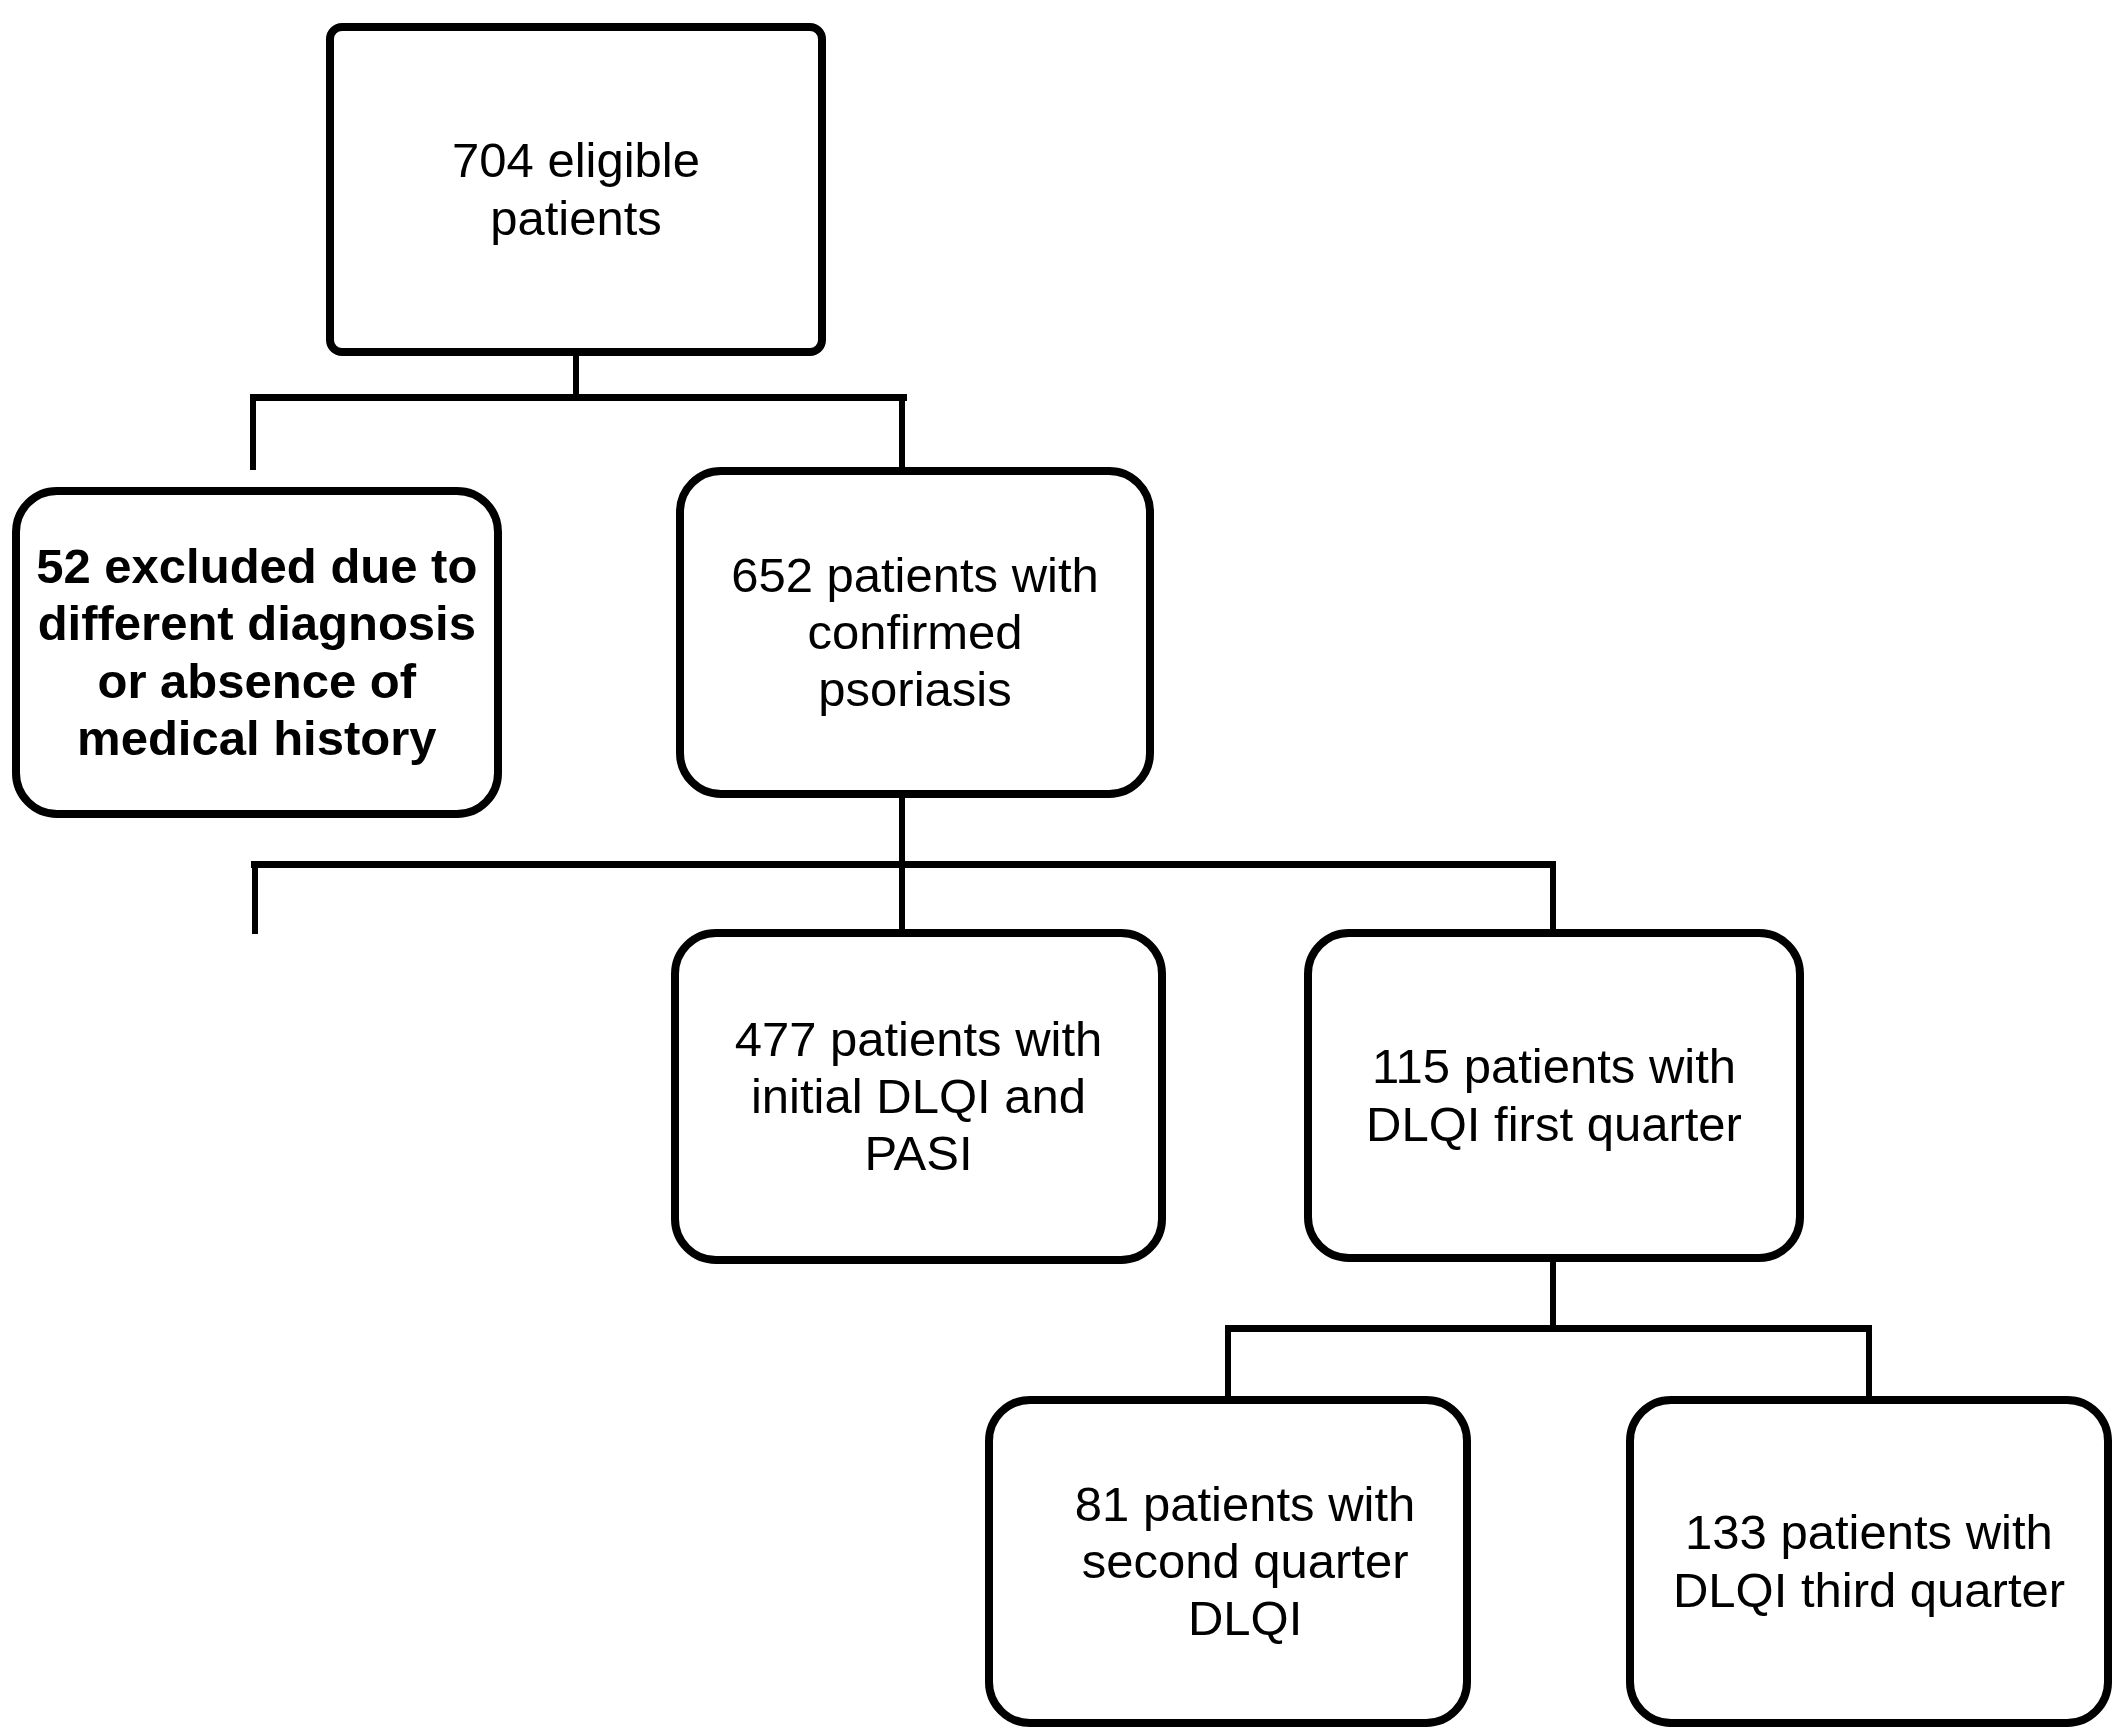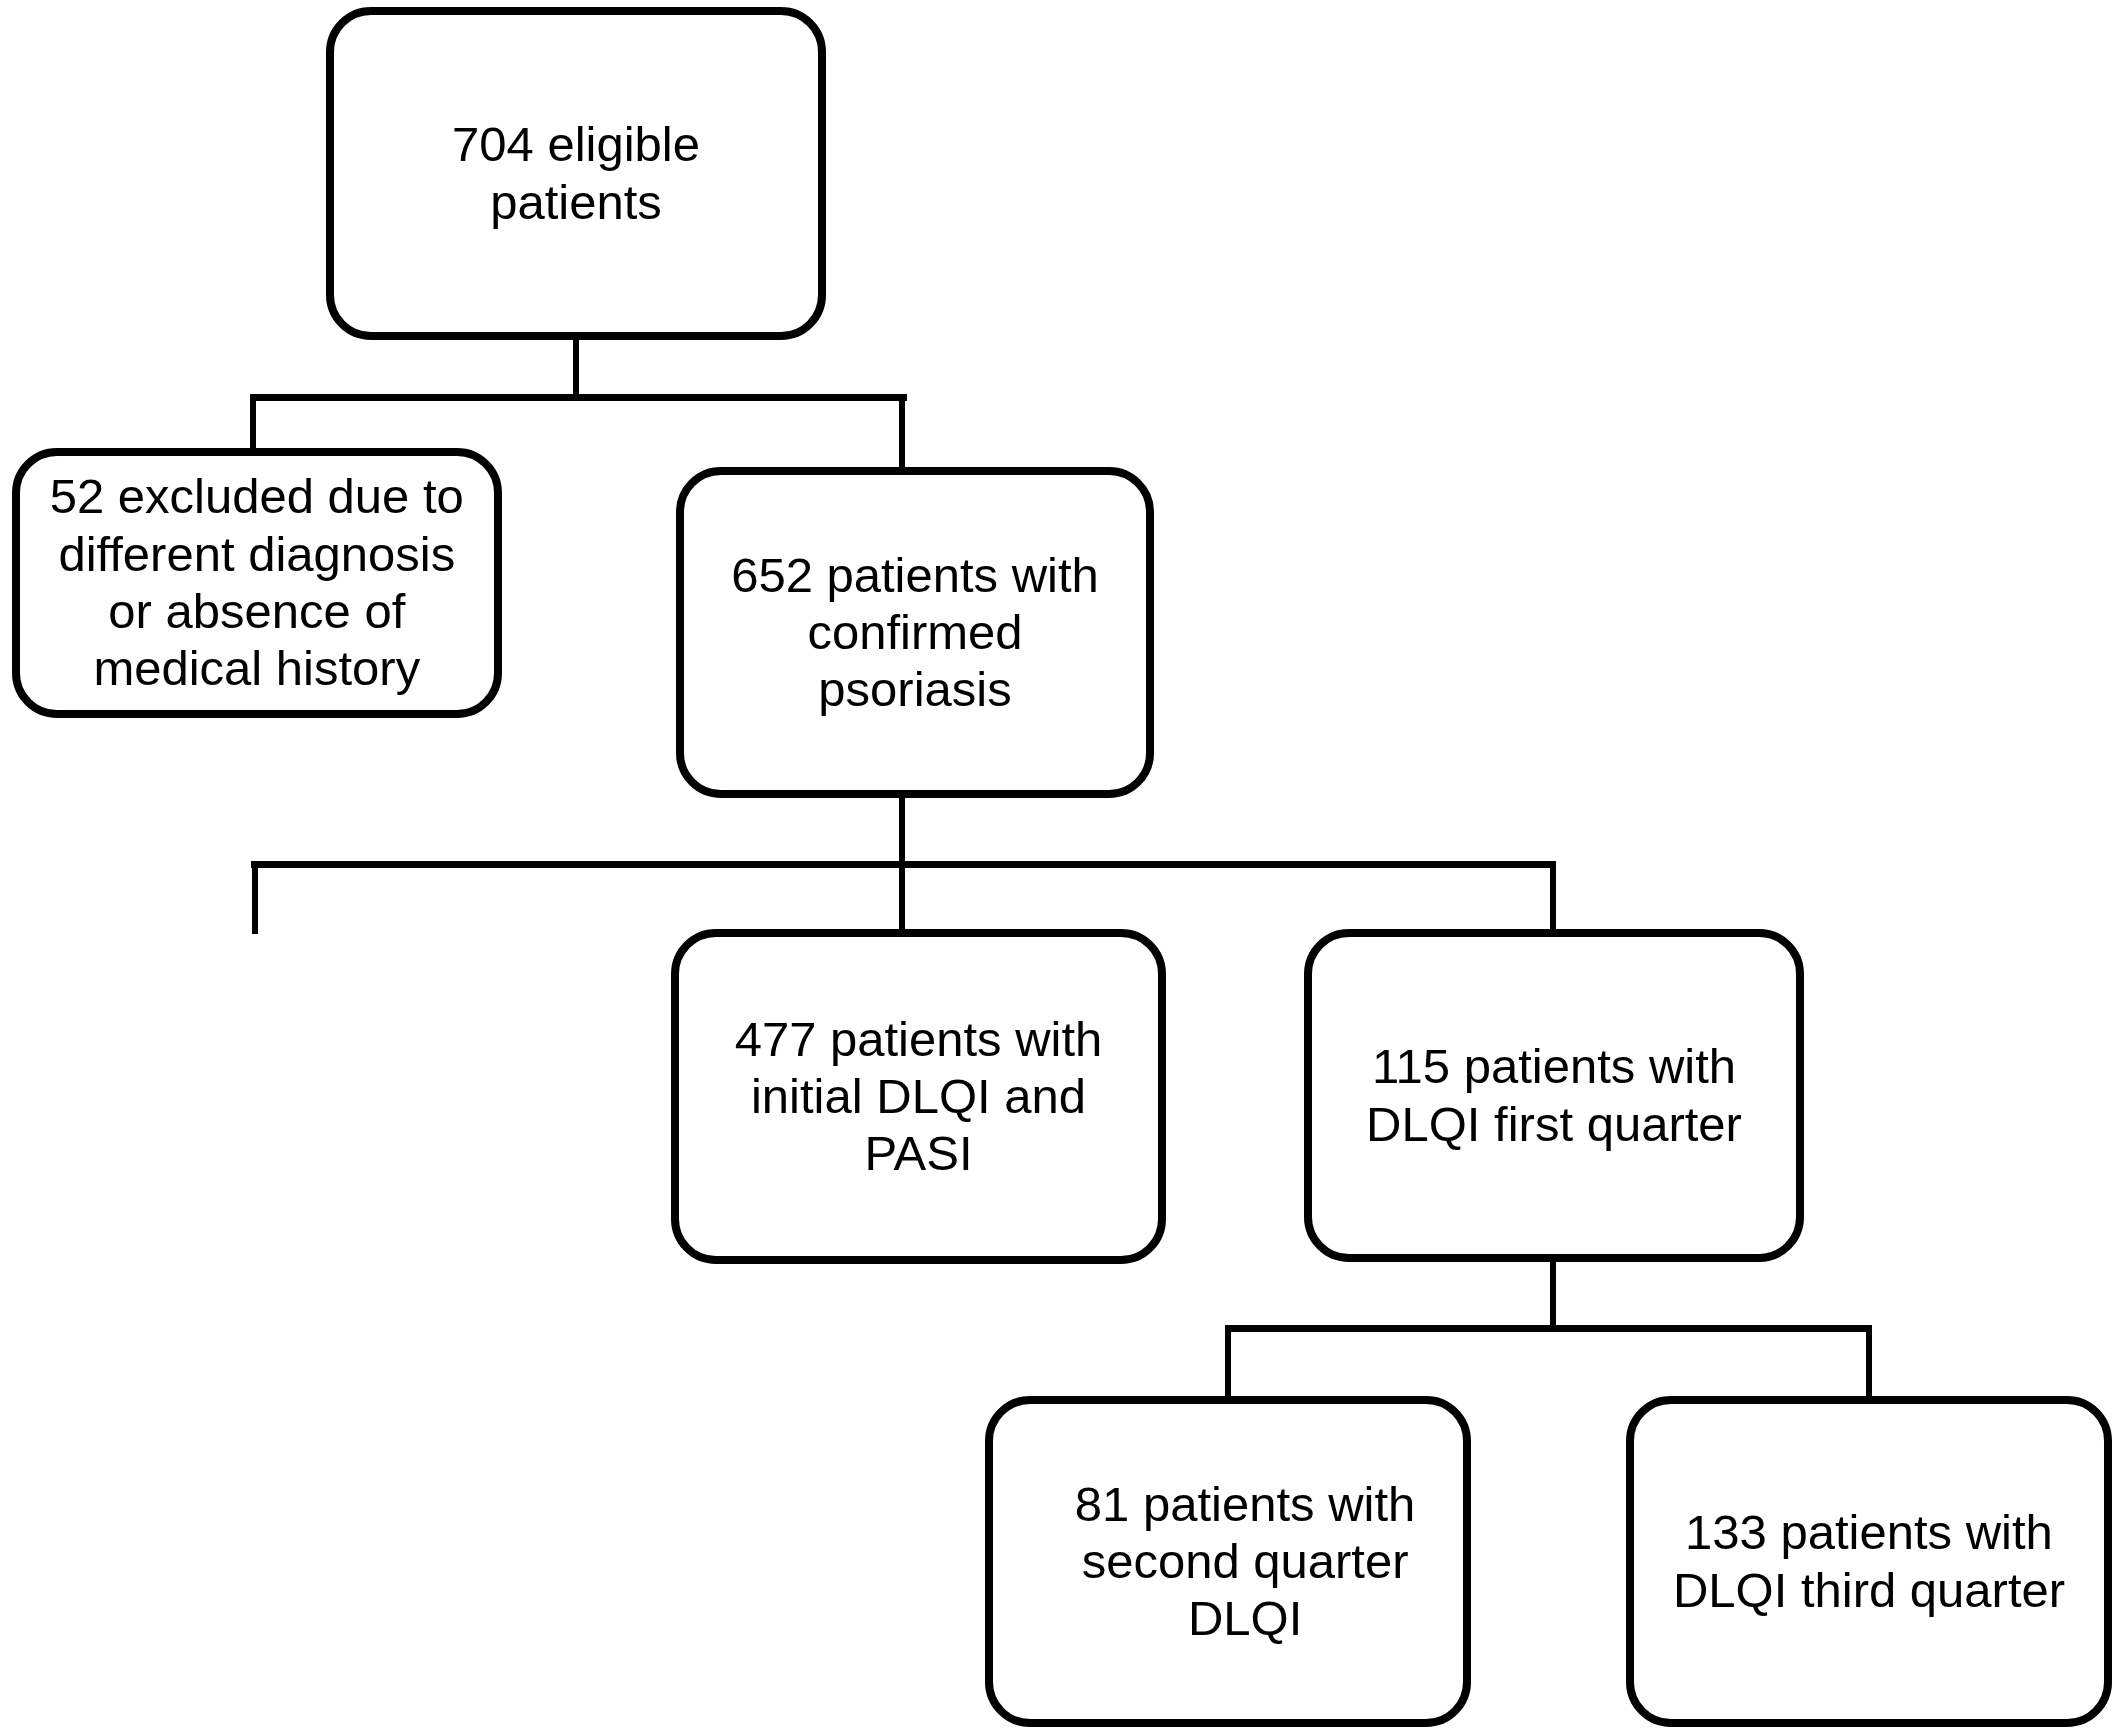--- a/index.html
+++ b/index.html
@@ -53,26 +53,26 @@
   <div class="edge" style="left:899px;  top:794px;  width:5.9px;    height:73px;"></div>
   <div class="edge" style="left:251px;  top:861px;  width:1304px; height:6.9px;"></div>
   <div class="edge" style="left:252px;  top:861px;  width:5.9px;    height:73px;"></div>
   <div class="edge" style="left:899px;  top:861px;  width:5.9px;    height:73px;"></div>
   <div class="edge" style="left:1550px; top:861px;  width:5.9px;    height:73px;"></div>
   <div class="edge" style="left:1550px; top:1259px; width:5.9px;    height:73px;"></div>
   <div class="edge" style="left:1225px; top:1325px; width:647px;  height:6.9px;"></div>
   <div class="edge" style="left:1225px; top:1325px; width:5.9px;    height:74px;"></div>
   <div class="edge" style="left:1866px; top:1325px; width:5.9px;    height:74px;"></div>
 
-  <div class="node" style="left:326px; top:7px; width:500px; height:333px;">
+  <div class="node" style="left:326px; top:23px; width:500px; height:333px;border-radius:16px;">
     <div class="box-label">704 eligible
 patients</div>
   </div>
 
-  <div class="node" style="left:11.8px; top:448px; width:490px; height:270px;">
+  <div class="node" style="left:11.8px; top:487px; width:490px; height:331px;font-weight:bold;">
     <div class="box-label">52 excluded due to
 different diagnosis
 or absence of
 medical history</div>
   </div>
 
   <div class="node" style="left:676px; top:467px; width:478px; height:331px;">
     <div class="box-label">652 patients with
 confirmed
 psoriasis</div>

